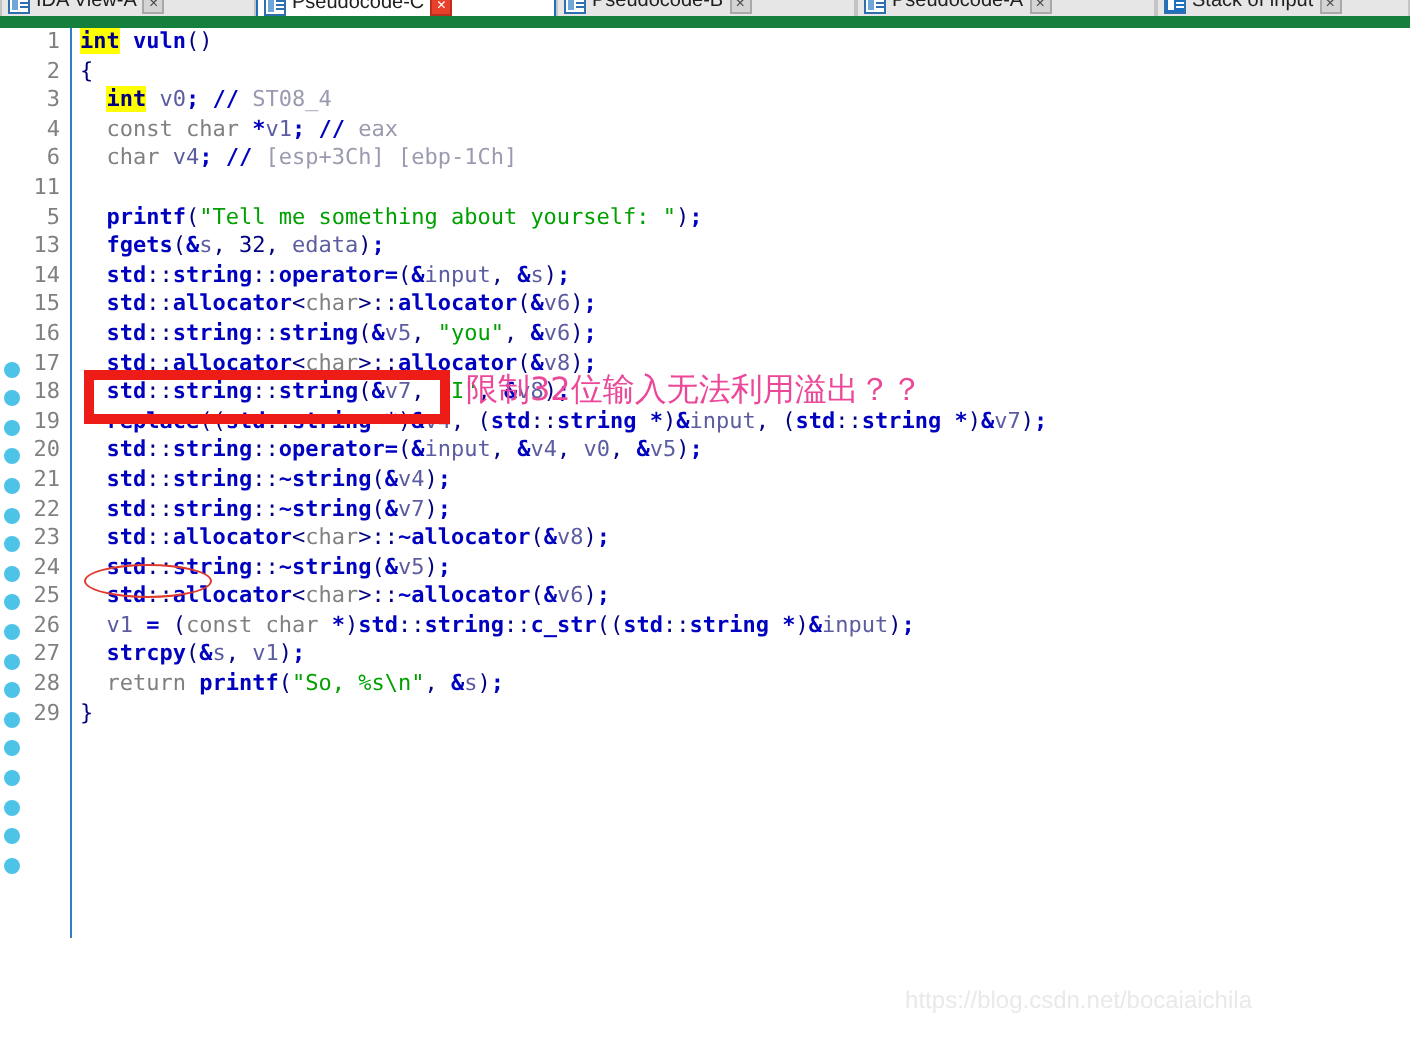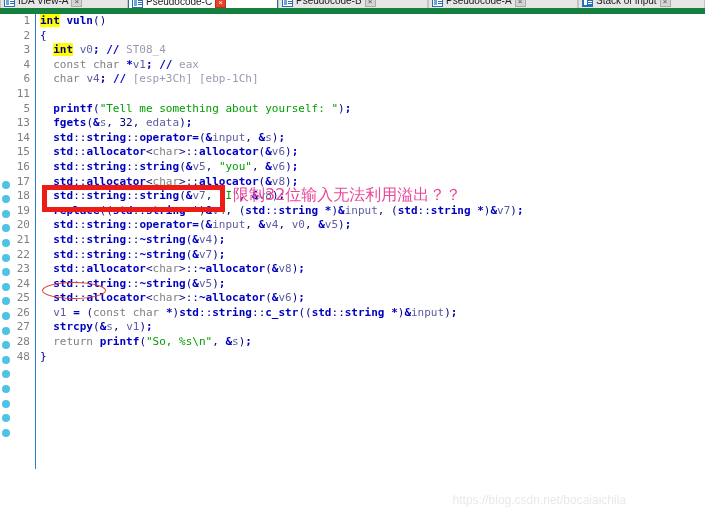--- a/index.html
+++ b/index.html
@@ -290,21 +290,21 @@
       <div class="ln-row"><span class="lnum">19</span><span class="vbar"> </span><span class="codetext"><span class="punc"> </span><span class="punc"> </span><span class="fn">replace</span><span class="punc">(</span><span class="punc">(</span><span class="fn">std</span><span class="punc">:</span><span class="punc">:</span><span class="fn">string</span><span class="punc"> </span><span class="fn">*</span><span class="punc">)</span><span class="fn">&amp;</span><span class="var">v4</span><span class="punc">,</span><span class="punc"> </span><span class="punc">(</span><span class="fn">std</span><span class="punc">:</span><span class="punc">:</span><span class="fn">string</span><span class="punc"> </span><span class="fn">*</span><span class="punc">)</span><span class="fn">&amp;</span><span class="var">input</span><span class="punc">,</span><span class="punc"> </span><span class="punc">(</span><span class="fn">std</span><span class="punc">:</span><span class="punc">:</span><span class="fn">string</span><span class="punc"> </span><span class="fn">*</span><span class="punc">)</span><span class="fn">&amp;</span><span class="var">v7</span><span class="punc">)</span><span class="fn">;</span></span></div>
       <div class="ln-row"><span class="lnum">20</span><span class="vbar"> </span><span class="codetext"><span class="punc"> </span><span class="punc"> </span><span class="fn">std</span><span class="punc">:</span><span class="punc">:</span><span class="fn">string</span><span class="punc">:</span><span class="punc">:</span><span class="fn">operator</span><span class="fn">=</span><span class="punc">(</span><span class="fn">&amp;</span><span class="var">input</span><span class="punc">,</span><span class="punc"> </span><span class="fn">&amp;</span><span class="var">v4</span><span class="punc">,</span><span class="punc"> </span><span class="var">v0</span><span class="punc">,</span><span class="punc"> </span><span class="fn">&amp;</span><span class="var">v5</span><span class="punc">)</span><span class="fn">;</span></span></div>
       <div class="ln-row"><span class="lnum">21</span><span class="vbar"> </span><span class="codetext"><span class="punc"> </span><span class="punc"> </span><span class="fn">std</span><span class="punc">:</span><span class="punc">:</span><span class="fn">string</span><span class="punc">:</span><span class="punc">:</span><span class="fn">~string</span><span class="punc">(</span><span class="fn">&amp;</span><span class="var">v4</span><span class="punc">)</span><span class="fn">;</span></span></div>
       <div class="ln-row"><span class="lnum">22</span><span class="vbar"> </span><span class="codetext"><span class="punc"> </span><span class="punc"> </span><span class="fn">std</span><span class="punc">:</span><span class="punc">:</span><span class="fn">string</span><span class="punc">:</span><span class="punc">:</span><span class="fn">~string</span><span class="punc">(</span><span class="fn">&amp;</span><span class="var">v7</span><span class="punc">)</span><span class="fn">;</span></span></div>
       <div class="ln-row"><span class="lnum">23</span><span class="vbar"> </span><span class="codetext"><span class="punc"> </span><span class="punc"> </span><span class="fn">std</span><span class="punc">:</span><span class="punc">:</span><span class="fn">allocator</span><span class="punc">&lt;</span><span class="type">char</span><span class="punc">&gt;</span><span class="punc">:</span><span class="punc">:</span><span class="fn">~allocator</span><span class="punc">(</span><span class="fn">&amp;</span><span class="var">v8</span><span class="punc">)</span><span class="fn">;</span></span></div>
       <div class="ln-row"><span class="lnum">24</span><span class="vbar"> </span><span class="codetext"><span class="punc"> </span><span class="punc"> </span><span class="fn">std</span><span class="punc">:</span><span class="punc">:</span><span class="fn">string</span><span class="punc">:</span><span class="punc">:</span><span class="fn">~string</span><span class="punc">(</span><span class="fn">&amp;</span><span class="var">v5</span><span class="punc">)</span><span class="fn">;</span></span></div>
       <div class="ln-row"><span class="lnum">25</span><span class="vbar"> </span><span class="codetext"><span class="punc"> </span><span class="punc"> </span><span class="fn">std</span><span class="punc">:</span><span class="punc">:</span><span class="fn">allocator</span><span class="punc">&lt;</span><span class="type">char</span><span class="punc">&gt;</span><span class="punc">:</span><span class="punc">:</span><span class="fn">~allocator</span><span class="punc">(</span><span class="fn">&amp;</span><span class="var">v6</span><span class="punc">)</span><span class="fn">;</span></span></div>
       <div class="ln-row"><span class="lnum">26</span><span class="vbar"> </span><span class="codetext"><span class="punc"> </span><span class="punc"> </span><span class="var">v1</span><span class="punc"> </span><span class="fn">=</span><span class="punc"> </span><span class="punc">(</span><span class="type">const</span><span class="punc"> </span><span class="type">char</span><span class="punc"> </span><span class="fn">*</span><span class="punc">)</span><span class="fn">std</span><span class="punc">:</span><span class="punc">:</span><span class="fn">string</span><span class="punc">:</span><span class="punc">:</span><span class="fn">c_str</span><span class="punc">(</span><span class="punc">(</span><span class="fn">std</span><span class="punc">:</span><span class="punc">:</span><span class="fn">string</span><span class="punc"> </span><span class="fn">*</span><span class="punc">)</span><span class="fn">&amp;</span><span class="var">input</span><span class="punc">)</span><span class="fn">;</span></span></div>
       <div class="ln-row"><span class="lnum">27</span><span class="vbar"> </span><span class="codetext"><span class="punc"> </span><span class="punc"> </span><span class="fn">strcpy</span><span class="punc">(</span><span class="fn">&amp;</span><span class="var">s</span><span class="punc">,</span><span class="punc"> </span><span class="var">v1</span><span class="punc">)</span><span class="fn">;</span></span></div>
       <div class="ln-row"><span class="lnum">28</span><span class="vbar"> </span><span class="codetext"><span class="punc"> </span><span class="punc"> </span><span class="type">return</span><span class="punc"> </span><span class="fn">printf</span><span class="punc">(</span><span class="str">"So, %s\n"</span><span class="punc">,</span><span class="punc"> </span><span class="fn">&amp;</span><span class="var">s</span><span class="punc">)</span><span class="fn">;</span></span></div>
-      <div class="ln-row"><span class="lnum">48</span><span class="vbar"> </span><span class="codetext"><span class="punc">}</span></span></div>
+      <div class="ln-row"><span class="lnum">29</span><span class="vbar"> </span><span class="codetext"><span class="punc">}</span></span></div>
     </div>
 
   <div id="redbox"></div>
   <div id="redellipse"></div>
   <div id="cn-note">限制32位输入无法利用溢出？？</div>
 
   <div id="watermark">https://blog.csdn.net/bocaiaichila</div>
   <div id="bottom-strip"></div>
 </div>
 

